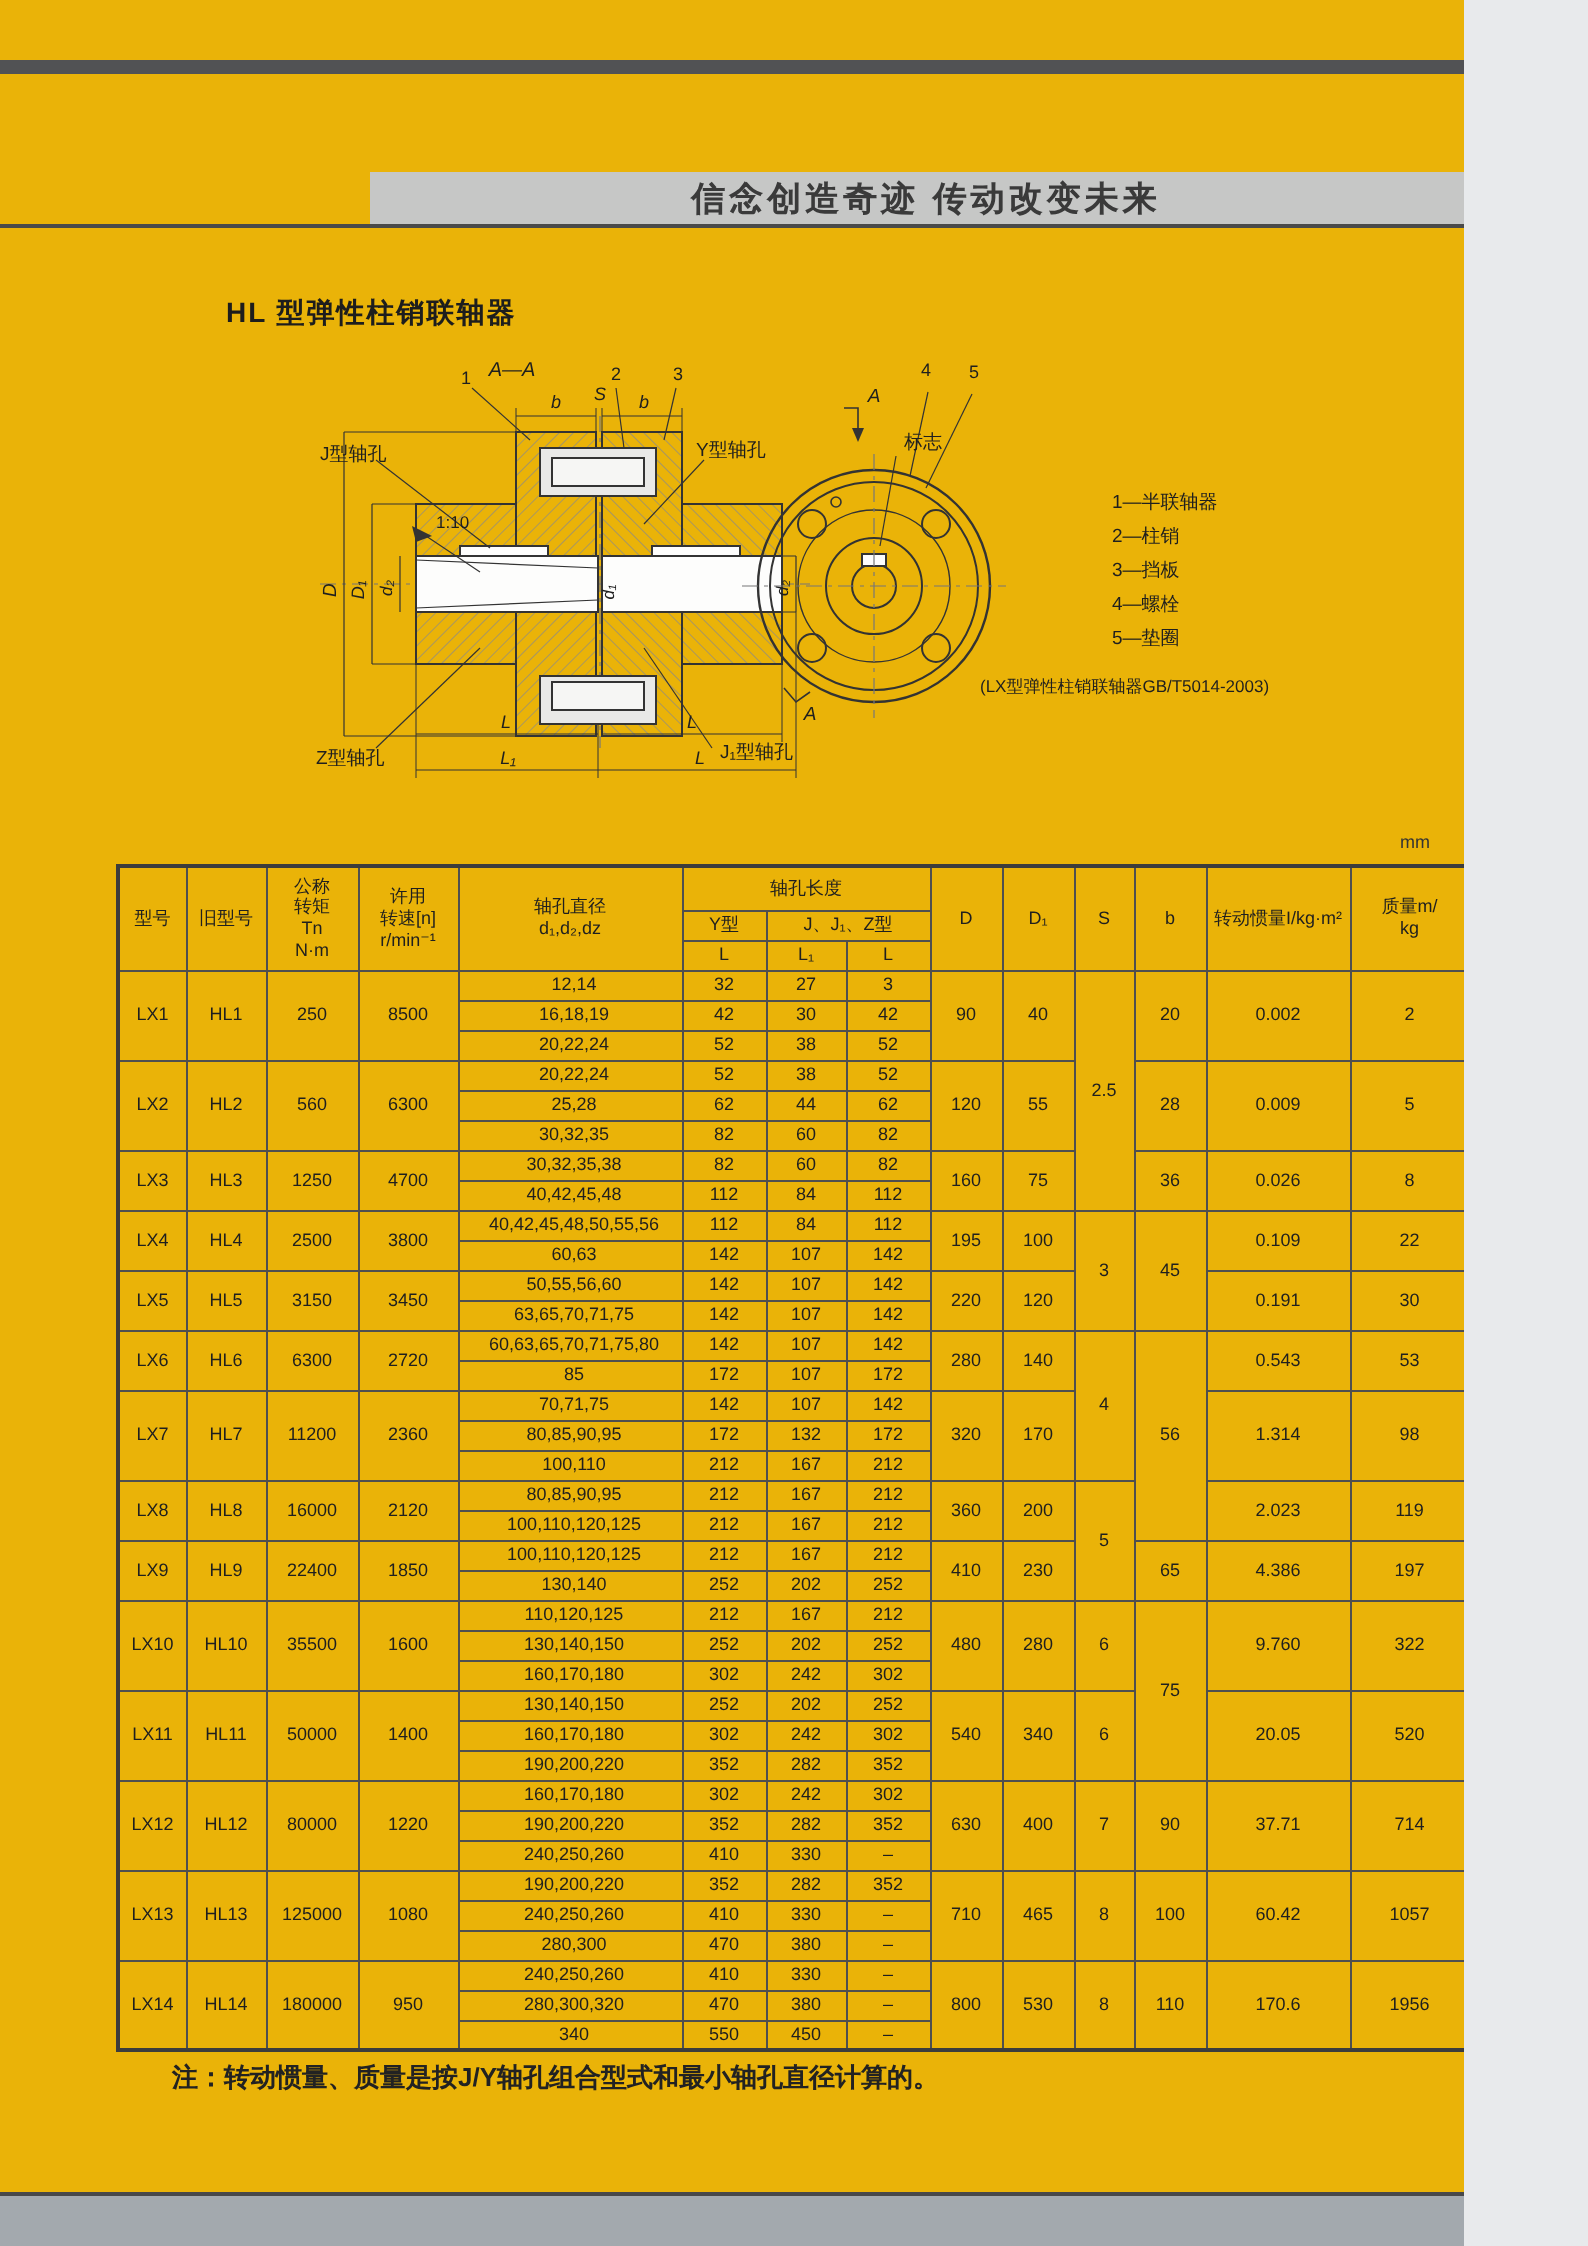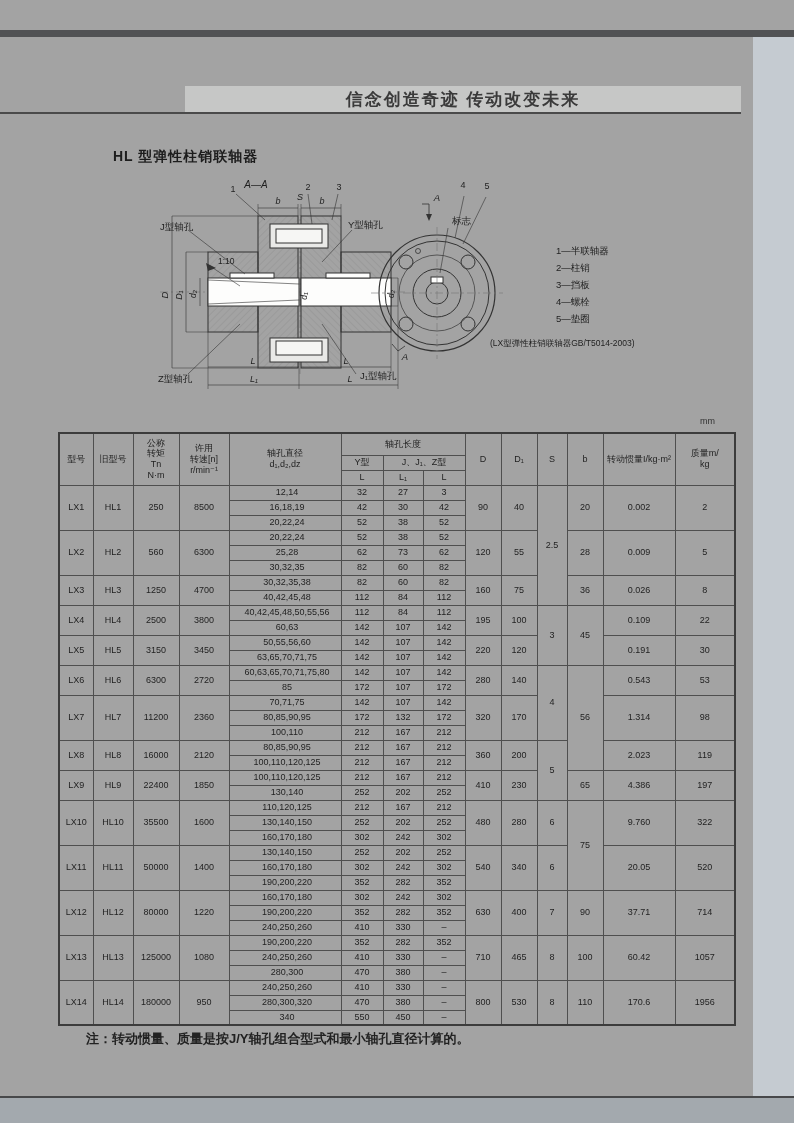--- a/index.html
+++ b/index.html
@@ -1,17 +1,17 @@
 <!DOCTYPE html>
 <html><head>
 <meta charset="utf-8">
 <style>
   html,body{margin:0;padding:0;}
   body{font-family:"Liberation Sans","DejaVu Sans",sans-serif;background:#e8eaec;}
-  #page{position:relative;width:794px;height:1123px;background:#a3a3a3;overflow:hidden;color:#222;}
+  #page{position:relative;width:732px;height:1123px;background:#eab308;overflow:hidden;color:#222;}
   .abs{position:absolute;}
   
   #top-strip{left:0;top:30px;width:794px;height:7px;background:#515254;}
   #right-band{left:753px;top:37px;width:41px;height:1060px;background:#c5cbd1;}
   #bottom-line{left:0;top:1096px;width:794px;height:2px;background:#47484a;}
   #bottom-area{left:0;top:1098px;width:794px;height:25px;background:#a3a9ae;}
   
   #banner{left:185px;top:86px;width:556px;height:26px;background:#c6c7c6;
           display:flex;align-items:center;justify-content:center;
           font-size:17px;font-weight:bold;color:#3a3a3a;letter-spacing:2px;}
@@ -282,21 +282,21 @@
             <td>52</td>
             <td rowspan="3">120</td>
             <td rowspan="3">55</td>
             <td rowspan="3">28</td>
             <td rowspan="3">0.009</td>
             <td rowspan="3">5</td>
           </tr>
           <tr>
             <td class="bores">25,28</td>
             <td>62</td>
-            <td>73</td>
+            <td>44</td>
             <td>62</td>
           </tr>
           <tr>
             <td class="bores">30,32,35</td>
             <td>82</td>
             <td>60</td>
             <td>82</td>
           </tr>
           <tr>
             <td rowspan="2">LX3</td>

